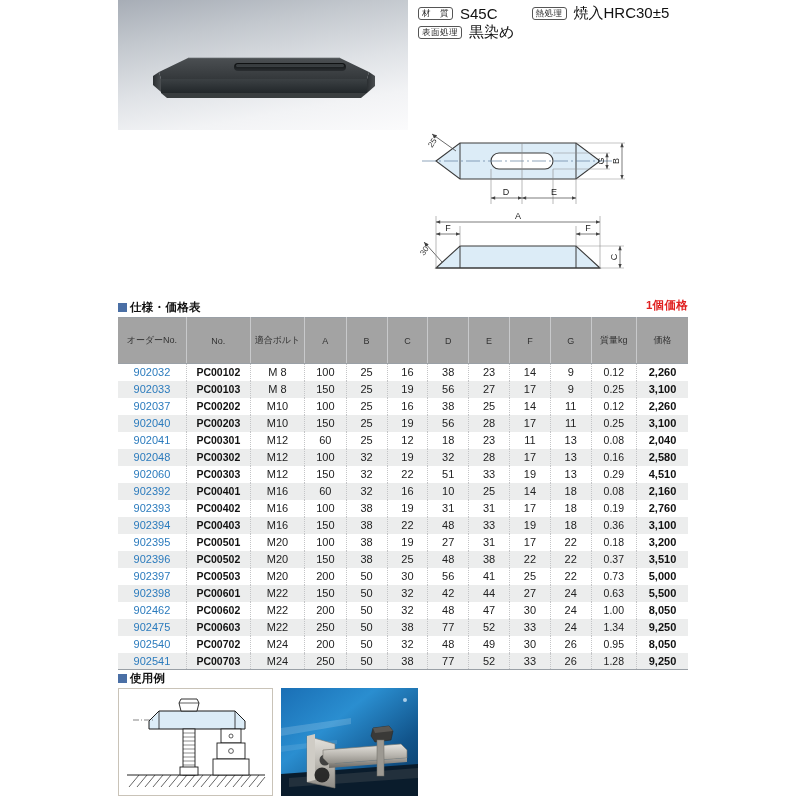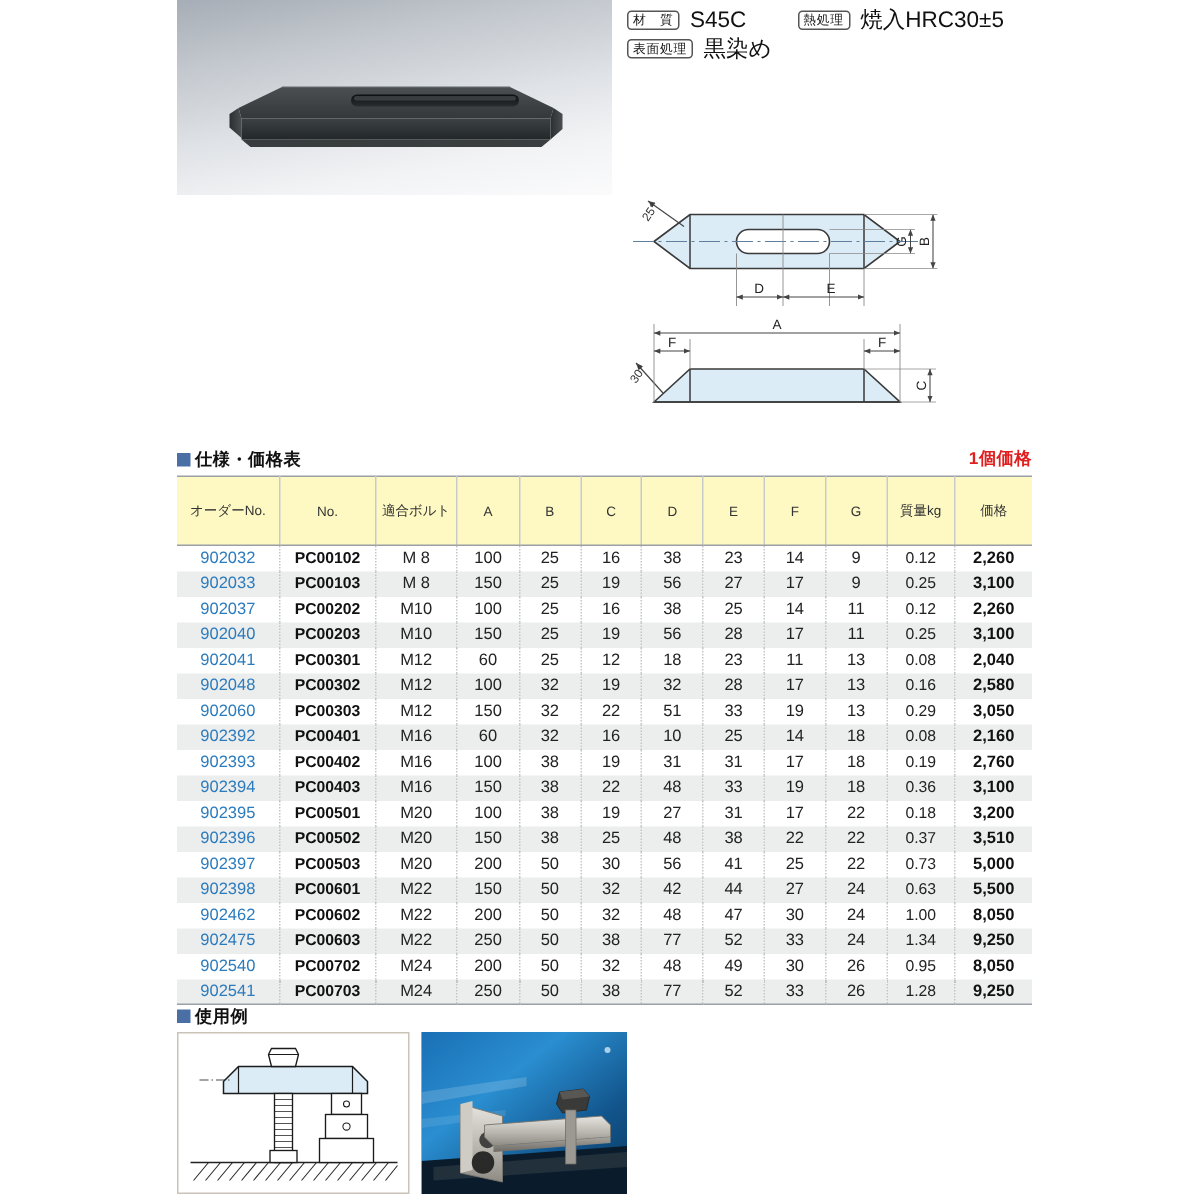--- a/index.html
+++ b/index.html
@@ -51,21 +51,21 @@
   .unit-price {
     position: absolute; right: 0; top: 1px;
     font-size: 11.5px; font-weight: bold; color: #e02020; letter-spacing: 0.3px; margin-left: 44px;
   }
 
   table.spec-table {
     border-collapse: collapse; width: 570px;
     font-size: 10.5px; color: #111;
   }
   table.spec-table th {
-    background: #fef9c3; color: #333; font-weight: normal;
+    background: #a3a3a3; color: #333; font-weight: normal;
     font-size: 9px; text-align: center; height: 17px;
     border-right: 1px solid #c8c9cb;
     border-top: 1px solid #9aa0a6; border-bottom: 1px solid #9aa0a6;
     padding: 16px 2px;
   }
   table.spec-table th:last-child { border-right: none; }
   table.spec-table td {
     text-align: center; height: 17px; padding: 0 3px;
     border-right: 1px dotted #c4c5c7;
     white-space: nowrap;
@@ -355,21 +355,21 @@
             <td class="c-no">PC00303</td>
             <td class="c-bolt">M12</td>
             <td class="c-dim">150</td>
             <td class="c-dim">32</td>
             <td class="c-dim">22</td>
             <td class="c-dim">51</td>
             <td class="c-dim">33</td>
             <td class="c-dim">19</td>
             <td class="c-dim">13</td>
             <td class="c-mass">0.29</td>
-            <td class="c-price">3,050</td>
+            <td class="c-price">4,510</td>
           </tr>
           <tr>
             <td class="c-order">902392</td>
             <td class="c-no">PC00401</td>
             <td class="c-bolt">M16</td>
             <td class="c-dim">60</td>
             <td class="c-dim">32</td>
             <td class="c-dim">16</td>
             <td class="c-dim">10</td>
             <td class="c-dim">25</td>

